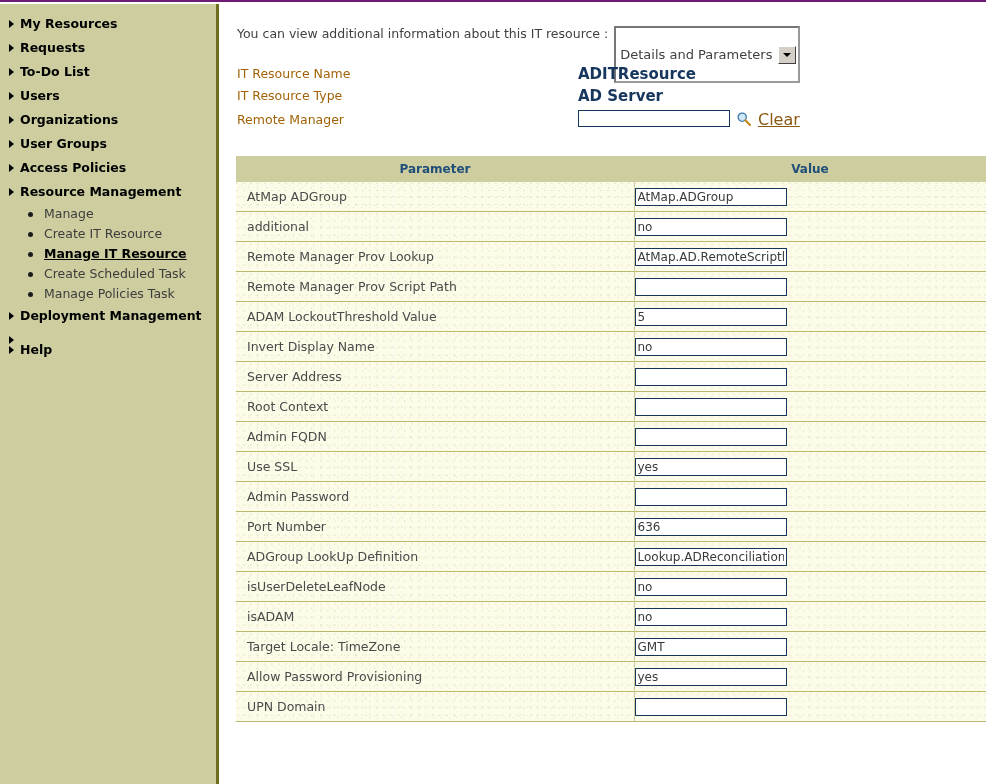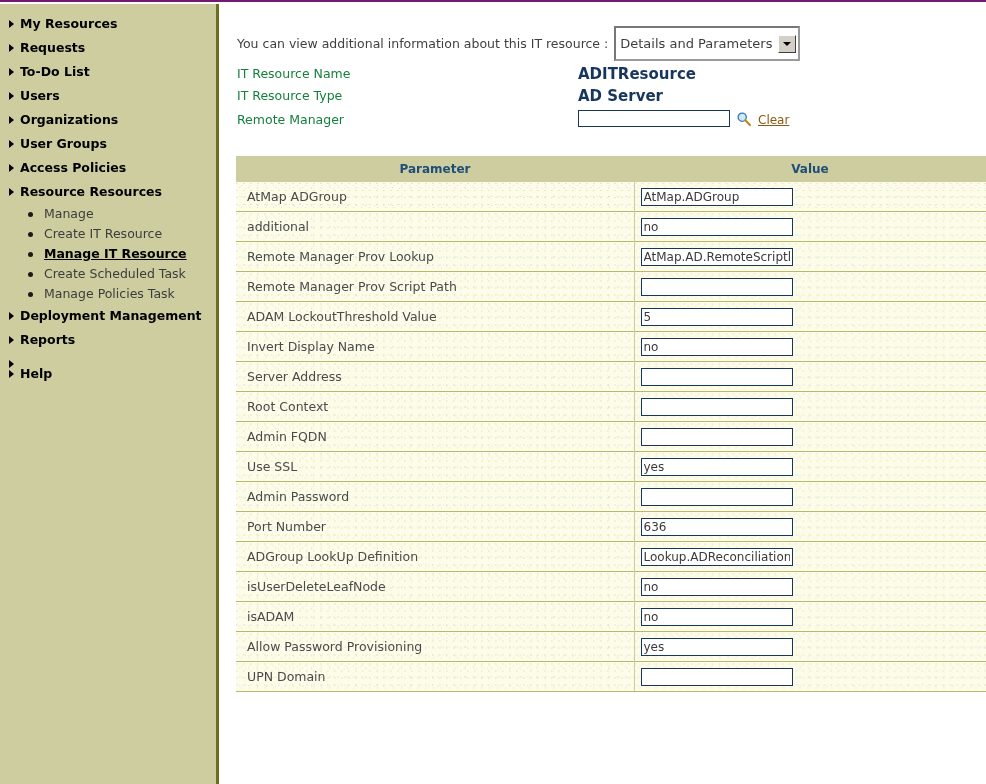--- a/index.html
+++ b/index.html
@@ -89,37 +89,36 @@
     bottom: 0;
     background: #ffffff;
   }
 
   
   #view-row {
     position: absolute;
     left: 15px;
     top: 22px;
     display: flex;
-    align-items: center;
   }
   #view-label {
     font-size: 12.5px;
     color: #3f3f3f;
     margin-right: 6px;
     white-space: nowrap;
   }
   #view-select {
     font-family: "DejaVu Sans", "Liberation Sans", sans-serif;
     font-size: 13px;
     color: #3f3f3f;
     background: #ffffff;
     border: 2px solid #9a9a9a;
     border-top-color: #777;
     border-left-color: #777;
-    padding: 5px 2px;
+    padding: 16px 2px;
     height: 21px;
     line-height: 17px;
     display: flex;
     align-items: center;
     cursor: pointer;
   }
   #view-select .selv { padding: 0 4px 0 2px; white-space: nowrap; }
   #view-select .arrowbox {
     width: 16px;
     height: 16px;
@@ -145,21 +144,21 @@
     position: absolute;
     left: 15px;
     width: 740px;
     height: 22px;
   }
   .det-label {
     position: absolute;
     left: 0;
     top: 0;
     font-size: 12.5px;
-    color: #15803d;
+    color: #a16207;
     line-height: 16px;
   }
   .det-value {
     position: absolute;
     left: 341px;
     top: 0;
     font-size: 15px;
     font-weight: bold;
     color: #17365d;
     line-height: 16px;
@@ -183,21 +182,21 @@
     left: 499px;
     top: -1px;
     width: 16px;
     height: 16px;
     cursor: pointer;
   }
   #rm-clear {
     position: absolute;
     left: 521px;
     top: 0px;
-    font-size: 12px;
+    font-size: 16px;
     color: #8a5a12;
     text-decoration: underline;
     cursor: pointer;
     line-height: 16px;
   }
 
   
   #ptable {
     position: absolute;
     left: 14px;
@@ -232,21 +231,20 @@
     vertical-align: middle;
   }
   #ptable tr:first-child td { border-top: 0; }
   #ptable td.p-cell {
     padding-left: 11px;
     font-size: 12.5px;
     color: #4a4a4a;
     border-right: 1px solid #cdcda0;
   }
   #ptable td.v-cell {
-    padding-left: 6px;
   }
   #ptable tbody tr:last-child td {
     border-bottom: 1px solid #b7b76e;
   }
   .pval {
     width: 152px;
     height: 18px;
     box-sizing: border-box;
     border: 1px solid #17365d;
     background: #ffffff;
@@ -286,28 +284,27 @@
 <div id="page">
 
   <nav id="sidebar">
       <a class="nav-top"><span class="tri"></span><span class="lbl">My Resources</span></a>
       <a class="nav-top"><span class="tri"></span><span class="lbl">Requests</span></a>
       <a class="nav-top"><span class="tri"></span><span class="lbl">To-Do List</span></a>
       <a class="nav-top"><span class="tri"></span><span class="lbl">Users</span></a>
       <a class="nav-top"><span class="tri"></span><span class="lbl">Organizations</span></a>
       <a class="nav-top"><span class="tri"></span><span class="lbl">User Groups</span></a>
       <a class="nav-top"><span class="tri"></span><span class="lbl">Access Policies</span></a>
-      <a class="nav-top"><span class="tri"></span><span class="lbl">Resource Resources</span></a>
+      <a class="nav-top"><span class="tri"></span><span class="lbl">Resource Management</span></a>
       <a class="nav-sub"><span class="bullet"></span><span class="lbl">Manage</span></a>
       <a class="nav-sub"><span class="bullet"></span><span class="lbl">Create IT Resource</span></a>
       <a class="nav-sub active"><span class="bullet"></span><span class="lbl">Manage IT Resource</span></a>
       <a class="nav-sub"><span class="bullet"></span><span class="lbl">Create Scheduled Task</span></a>
       <a class="nav-sub"><span class="bullet"></span><span class="lbl">Manage Policies Task</span></a>
       <a class="nav-top"><span class="tri"></span><span class="lbl">Deployment Management</span></a>
-      <a class="nav-top"><span class="tri"></span><span class="lbl">Reports</span></a>
       <a class="nav-top"><span class="tri"></span></a>
       <a class="nav-top"><span class="tri"></span><span class="lbl">Help</span></a>
     </nav>
 
   <div id="main">
 
     <div id="view-row">
       <span id="view-label">You can view additional information about this IT resource :</span>
       <div id="view-select">
         <span class="selv">Details and Parameters</span>
@@ -401,20 +398,24 @@
           </tr>
           <tr>
             <td class="p-cell">isUserDeleteLeafNode</td>
             <td class="v-cell"><input type="text" class="pval" value="no" style=""></td>
           </tr>
           <tr>
             <td class="p-cell">isADAM</td>
             <td class="v-cell"><input type="text" class="pval" value="no" style=""></td>
           </tr>
           <tr>
+            <td class="p-cell">Target Locale: TimeZone</td>
+            <td class="v-cell"><input type="text" class="pval" value="GMT" style=""></td>
+          </tr>
+          <tr>
             <td class="p-cell">Allow Password Provisioning</td>
             <td class="v-cell"><input type="text" class="pval" value="yes" style=""></td>
           </tr>
           <tr>
             <td class="p-cell">UPN Domain</td>
             <td class="v-cell"><input type="text" class="pval" value="" style=""></td>
           </tr>
         </tbody>
     </table>
 

